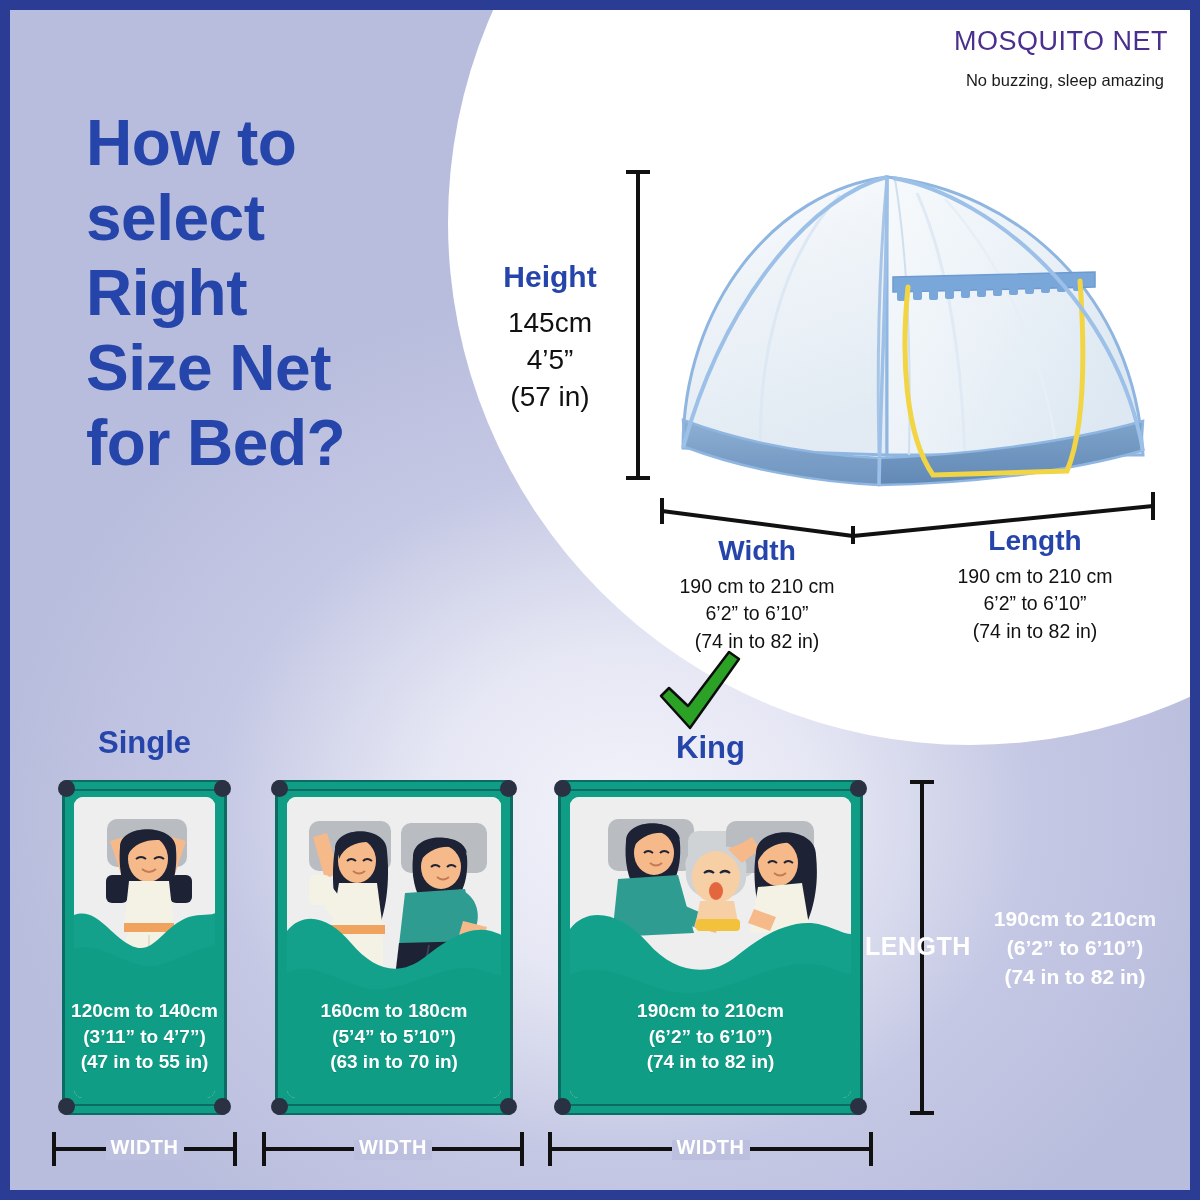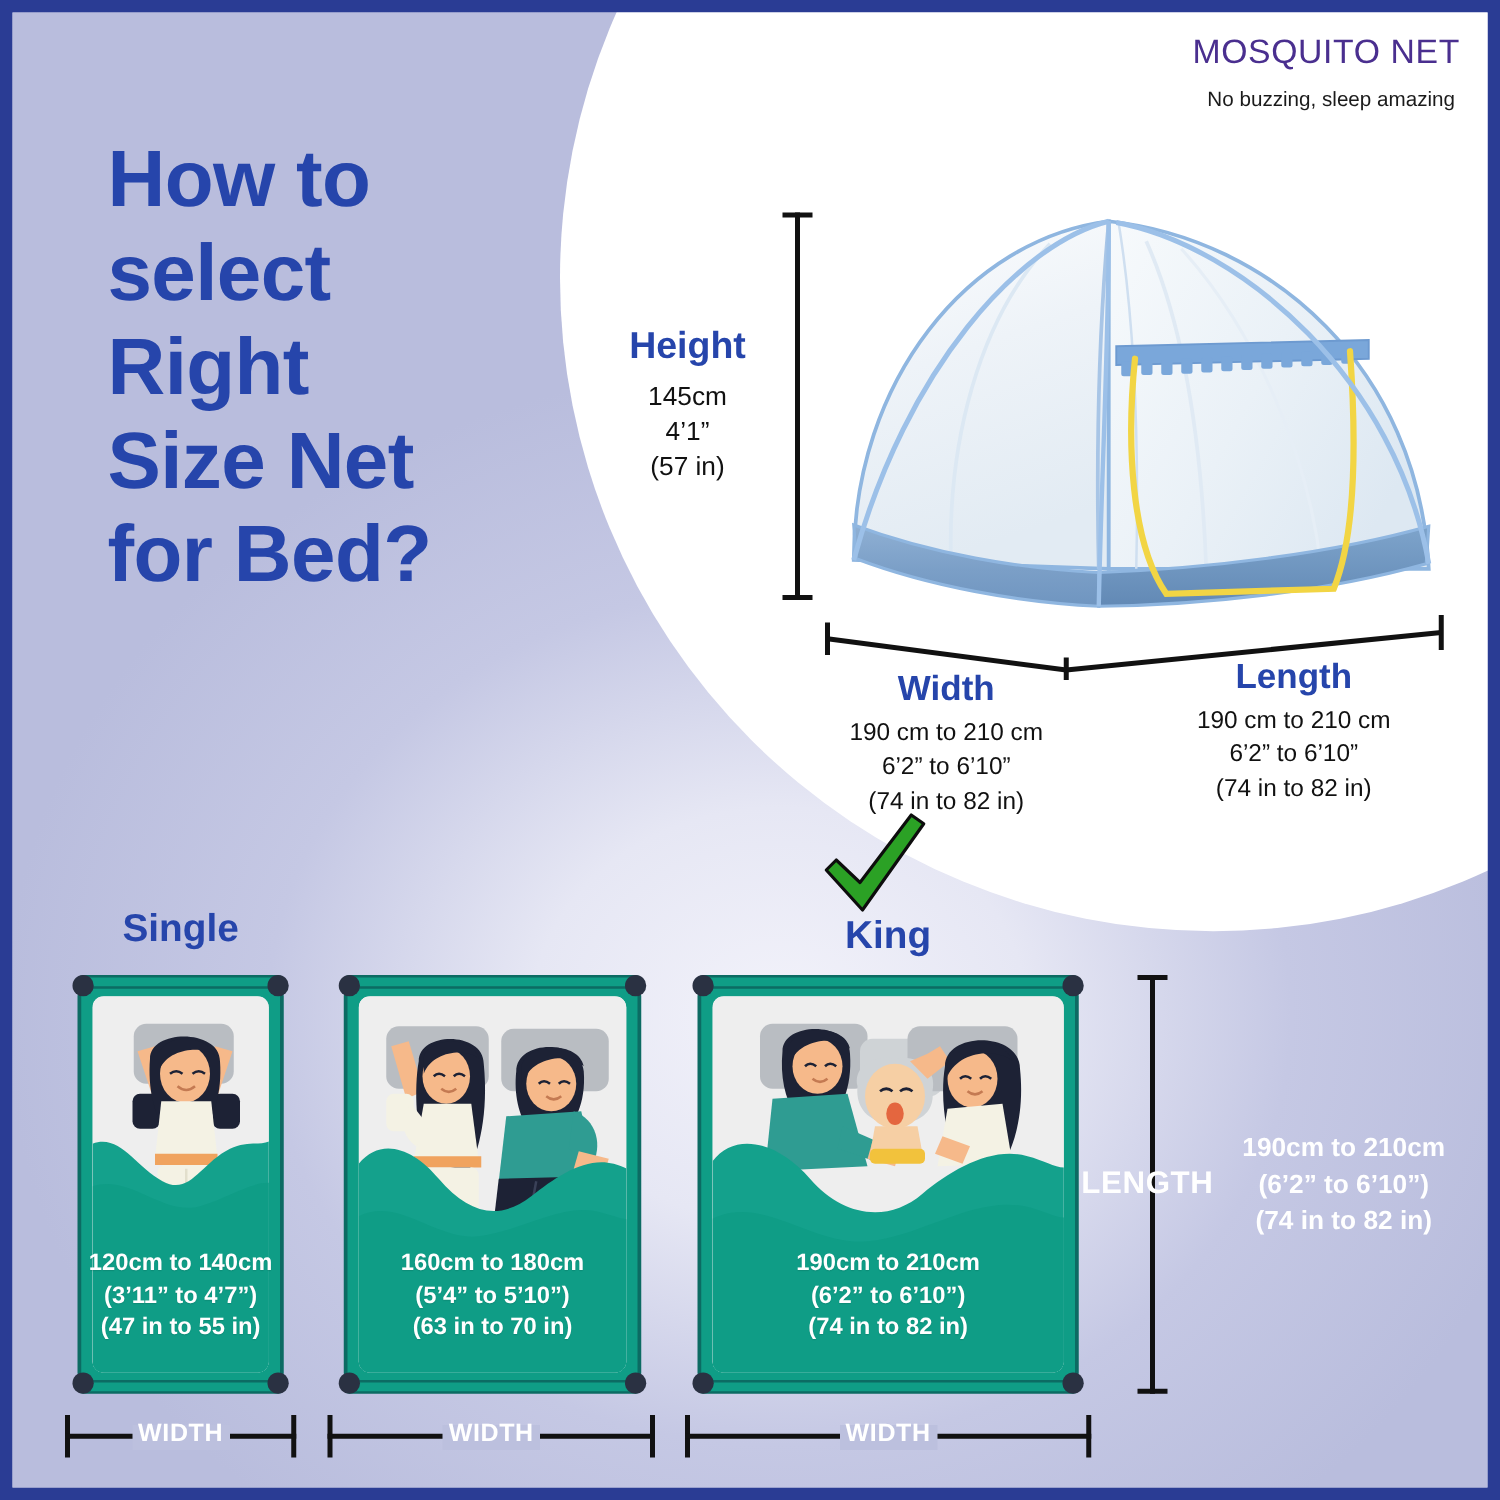--- a/index.html
+++ b/index.html
@@ -86,21 +86,21 @@
 
   
   #height-dim { position: absolute; left: 616px; top: 160px; width: 24px; height: 310px; }
   #height-dim .vline { position: absolute; left: 10px; top: 0; width: 4px; height: 100%; background: #111; }
   #height-dim .cap { position: absolute; left: 0; width: 24px; height: 4px; background: #111; }
   #height-dim .cap.t { top: 0; }
   #height-dim .cap.b { bottom: 0; }
 
   #height-label { position: absolute; left: 470px; top: 250px; width: 140px; text-align: center; }
   #height-label .h { color: #2645ab; font-size: 30px; font-weight: bold; margin-bottom: 10px; }
-  #height-label .v { color: #111; font-size: 21px; line-height: 1.33; }
+  #height-label .v { color: #111; font-size: 28px; line-height: 1.33; }
 
   
   #persp { position: absolute; left: 645px; top: 480px; width: 505px; height: 56px; }
 
   #width-label { position: absolute; left: 627px; top: 525px; width: 240px; text-align: center; }
   #length-label { position: absolute; left: 900px; top: 515px; width: 250px; text-align: center; }
   .dim-h { color: #2645ab; font-size: 28px; font-weight: bold; margin-bottom: 6px; }
   .dim-v { color: #111; font-size: 19.5px; line-height: 1.4; }
 
   
@@ -297,21 +297,21 @@
 
     <div id="height-dim">
       <div class="cap t"></div>
       <div class="vline"></div>
       <div class="cap b"></div>
     </div>
 
     <div id="height-label">
       <div class="h">Height</div>
       <div class="v">145cm</div>
-      <div class="v">4’1”</div>
+      <div class="v">4’5”</div>
       <div class="v">(57 in)</div>
     </div>
 
     <div id="persp">
       <svg width="505" height="56" viewBox="0 0 505 56">
         <line x1="7" y1="8" x2="7" y2="34" stroke="#111" stroke-width="4"></line>
         <line x1="498" y1="2" x2="498" y2="30" stroke="#111" stroke-width="4"></line>
         <line x1="198" y1="36" x2="198" y2="54" stroke="#111" stroke-width="4"></line>
         <line x1="7" y1="21" x2="198" y2="46" stroke="#111" stroke-width="4"></line>
         <line x1="198" y1="46" x2="498" y2="16" stroke="#111" stroke-width="4"></line>

